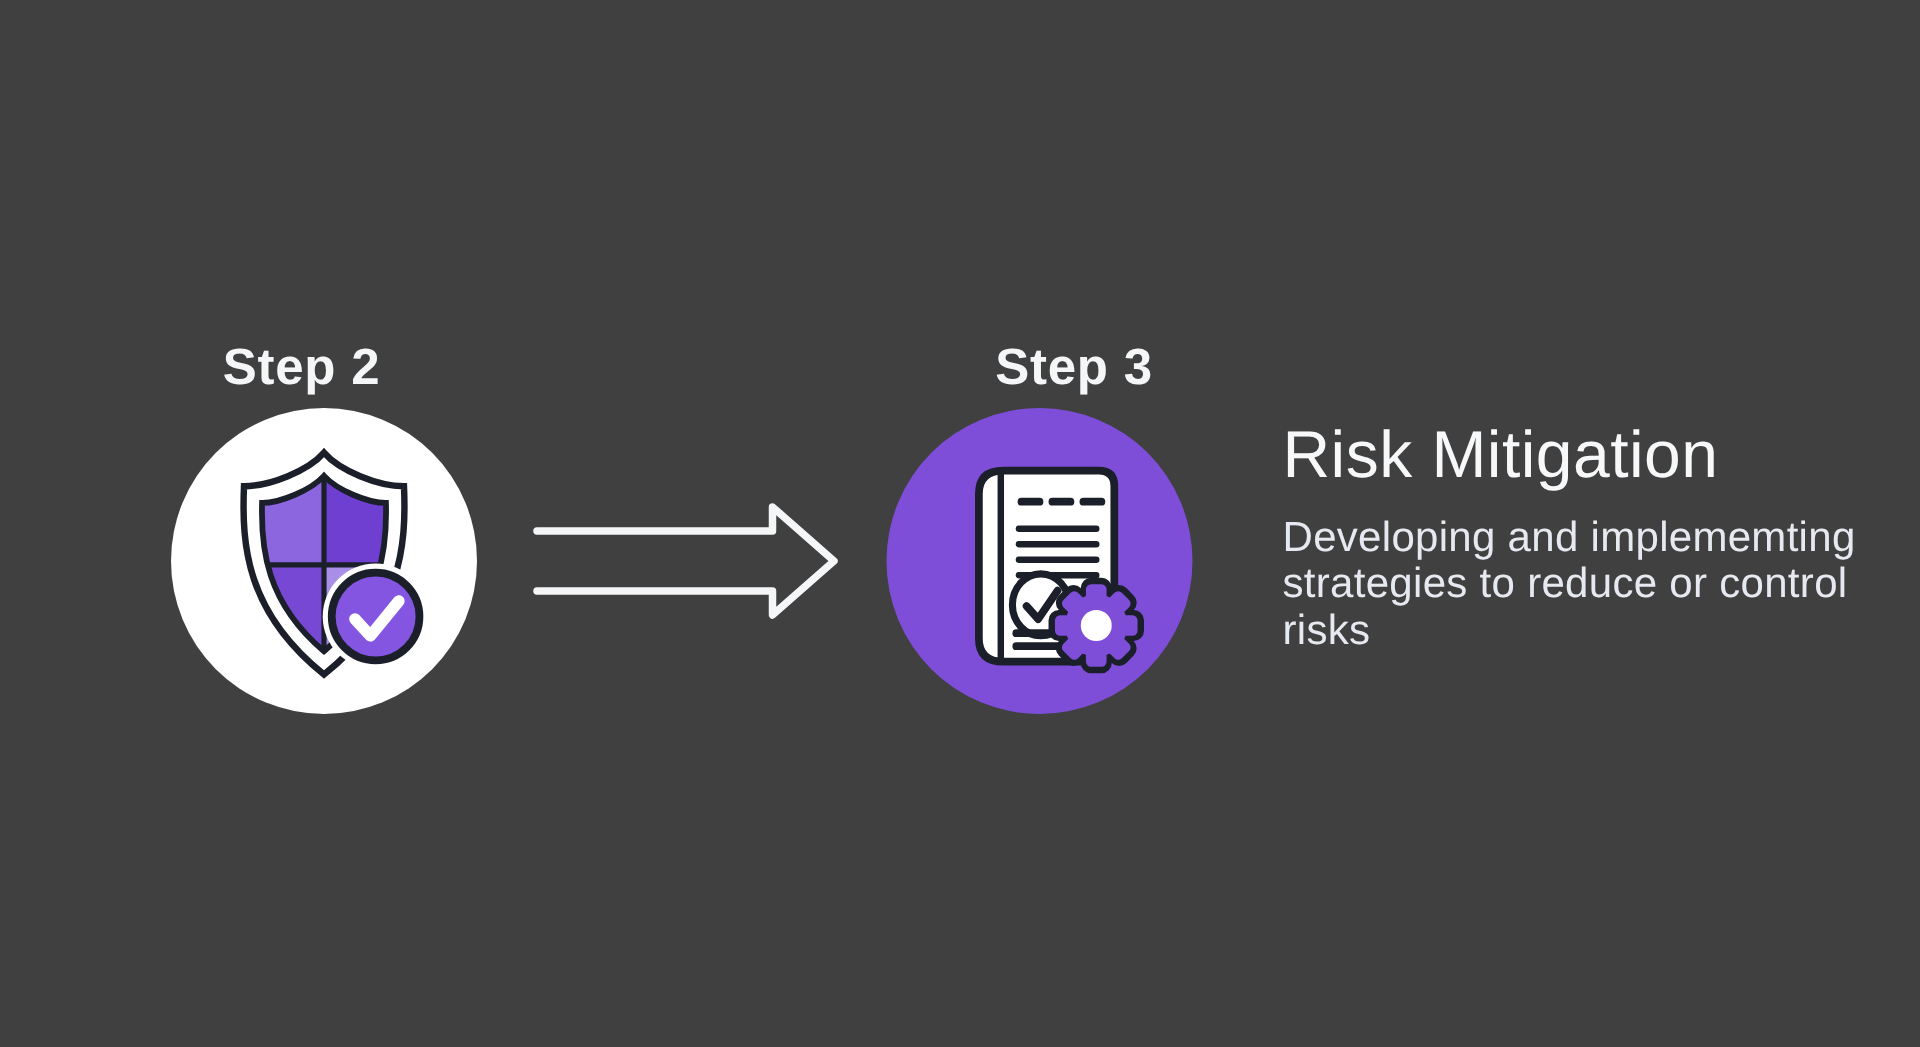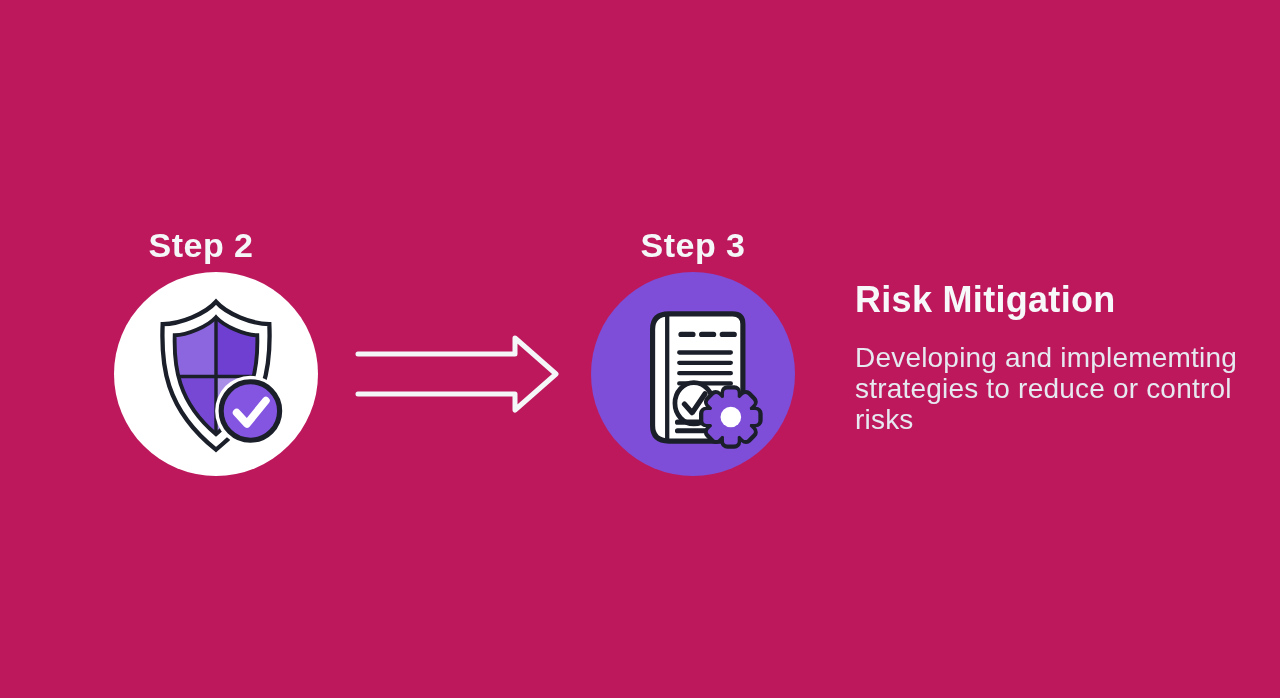--- a/index.html
+++ b/index.html
@@ -29,41 +29,41 @@
   }
   .circle svg{width:172px;height:172px;}
   .arrow-wrap{
     position:absolute;
     left:350px;top:330px;
     width:215px;height:90px;
   }
   .detail-title{
     position:absolute;
     left:855px;top:279px;
-    font-size:36px;
-    font-weight:bold;
+    font-size:44px;
+    font-weight:normal;
     color:#f7f8fa;
     letter-spacing:.3px;
     white-space:nowrap;
   }
   .detail-desc{
     position:absolute;
     left:855px;top:342px;
     font-size:28px;
     font-weight:400;
     color:#e6e9f0;
     line-height:31px;
     white-space:pre-line;
     letter-spacing:.2px;
   }
 </style>
 </head>
 <body>
 
-<div class="canvas" style="background: #be185d;">
+<div class="canvas" style="background: #404040;">
 
   <div class="step-label" style="left:99px;top:226px;">Step 2</div>
 
   <div class="circle" style="left: 114px; top: 272px; background: rgb(255, 255, 255);">
     <svg viewBox="0 0 200 200">
       <defs>
         <clipPath id="innerShield">
           <path d="M100 34 C 90 45, 66 55, 52 55 C 51 90, 55 132, 100 170 C 145 132, 149 90, 148 55 C 134 55, 110 45, 100 34 Z"></path>
         </clipPath>
       </defs>
@@ -85,21 +85,21 @@
       <path d="M124 145 L136 158 L158 131" fill="none" stroke="#ffffff" stroke-width="9" stroke-linecap="round" stroke-linejoin="round"></path>
     </svg>
   </div>
 
   <div class="arrow-wrap">
     <svg viewBox="0 0 215 90" width="215" height="90">
       <path d="M8 24 H165 V8 L206 44 L165 80 V64 H8" fill="none" stroke="#f4f6f8" stroke-width="5" stroke-linejoin="round" stroke-linecap="round"></path>
     </svg>
   </div>
 
-  <div class="step-label" style="left:591px;top:226px;">Step 3</div>
+  <div class="step-label" style="left:614px;top:226px;">Step 3</div>
 
   <div class="circle" style="left: 591px; top: 272px; background: rgb(126, 78, 216);">
     <svg viewBox="0 0 200 200">
 
       <path d="M72 30 H146 Q158 30 158 42 V166 Q158 178 146 178 H72 Q53 178 53 160 V48 Q53 30 72 30 Z" fill="#ffffff" stroke="#1b1f2a" stroke-width="6"></path>
 
       <path d="M70 32 V176" fill="none" stroke="#1b1f2a" stroke-width="5"></path>
 
       <path d="M86 54 H100 M110 54 H124 M134 54 H148" fill="none" stroke="#1b1f2a" stroke-width="6" stroke-linecap="round"></path>
 

